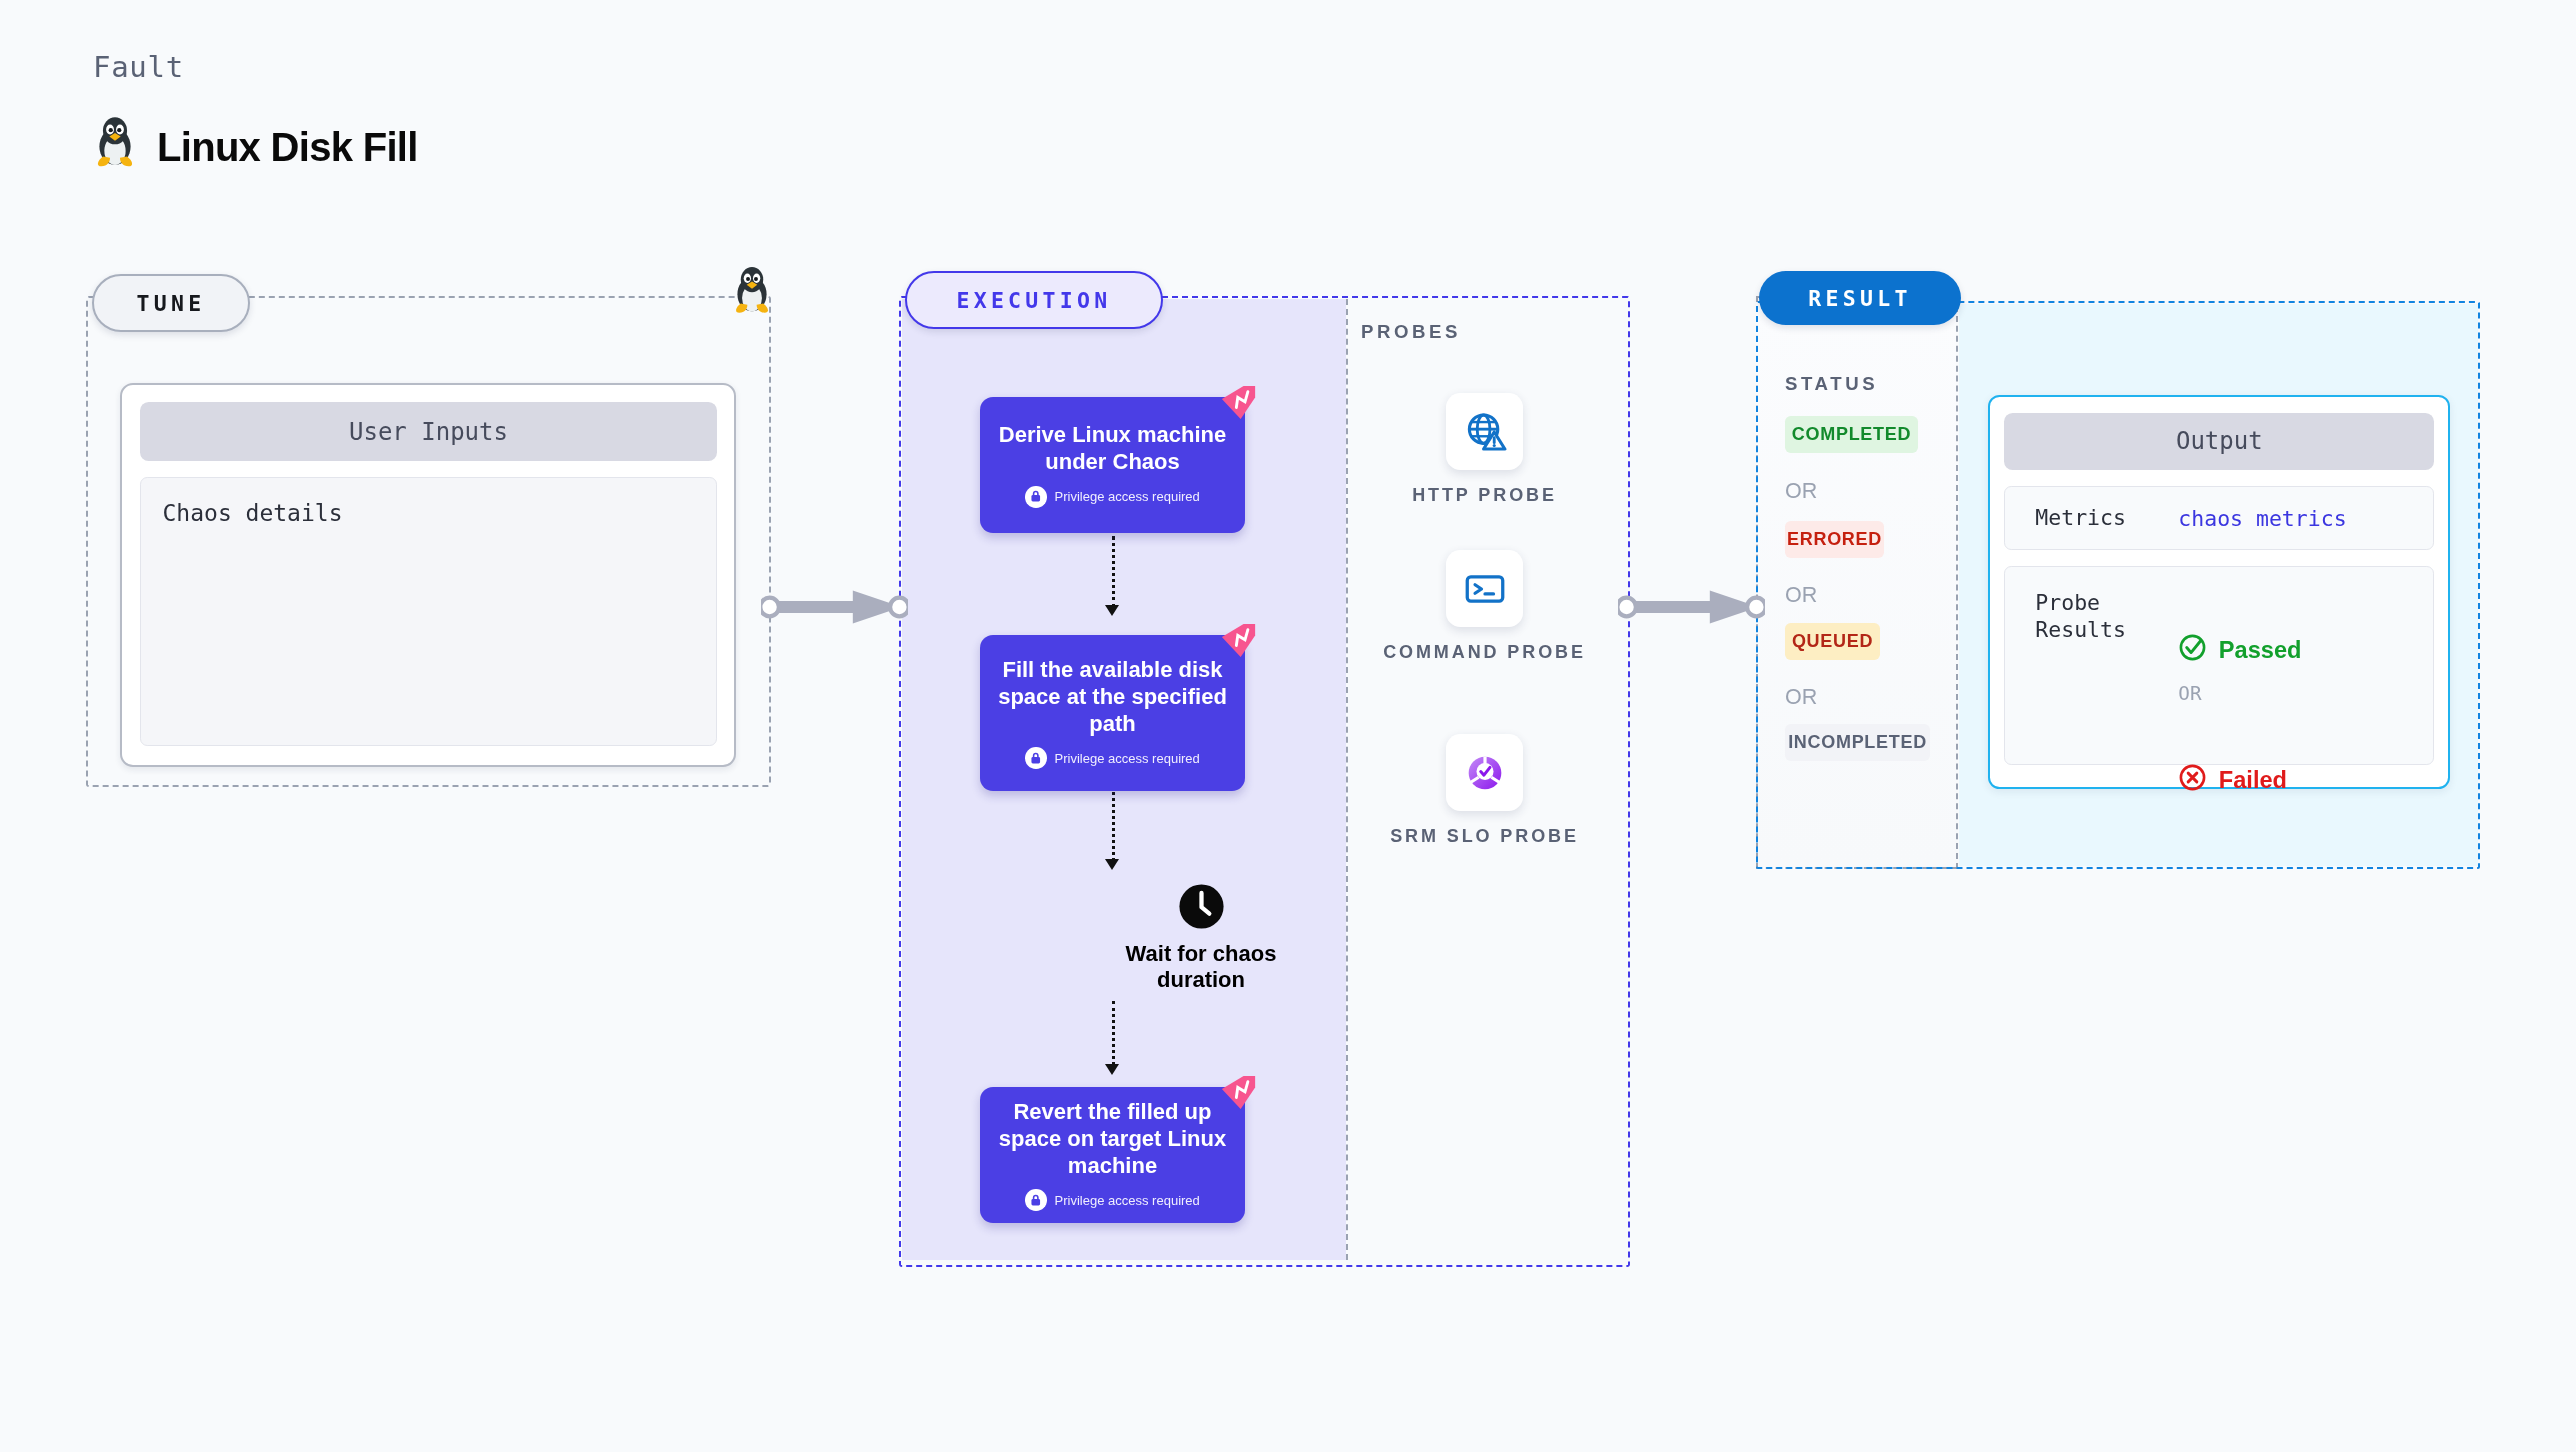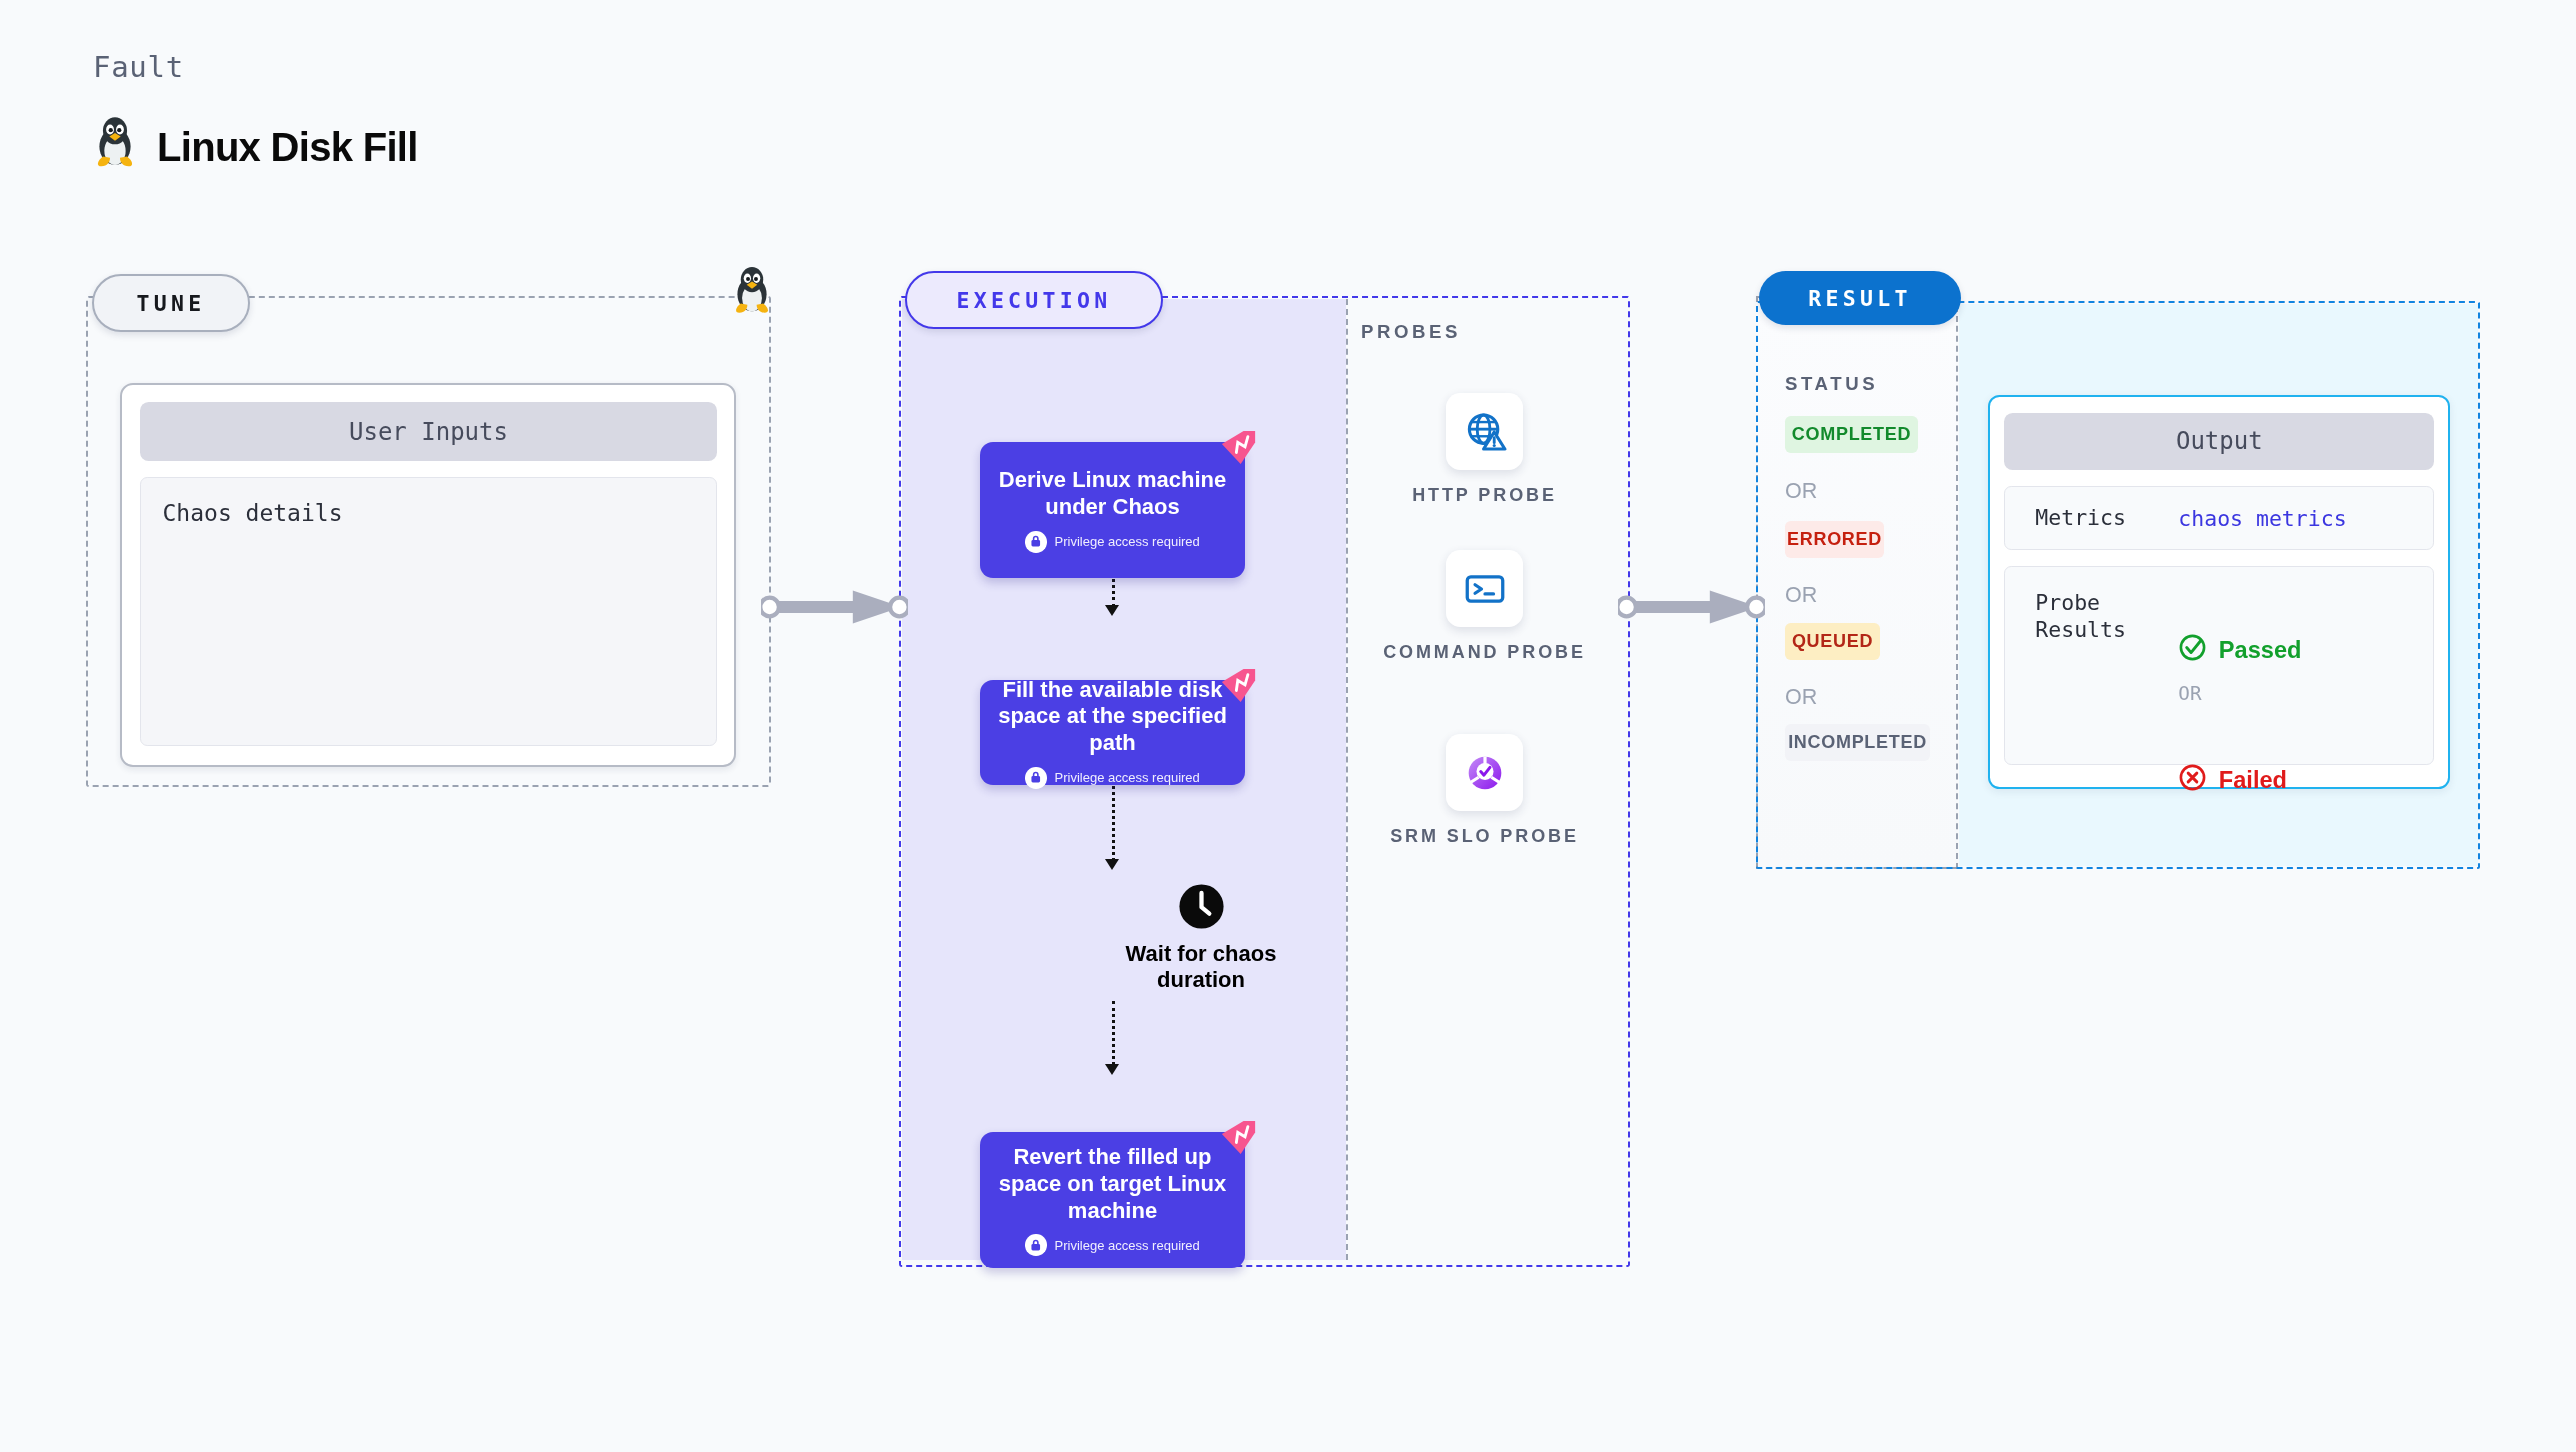--- a/index.html
+++ b/index.html
@@ -88,21 +88,21 @@
   #probes-label{
     left:1361px;top:321px;
     font-size:18.6px;font-weight:bold;color:#5a6275;letter-spacing:3.6px;
   }
 
   
   .step-card{
     background:#4b3fe4;border-radius:13px;color:#fff;
     box-shadow:0 4.3px 10px rgba(40,30,140,.22);
     display:flex;flex-direction:column;align-items:center;justify-content:center;
-    text-align:center;box-sizing:border-box;padding:10px 15.8px;z-index:4;margin-top:45px;
+    text-align:center;box-sizing:border-box;padding:10px 15.8px;z-index:4;
   }
   .step-title{font-size:22px;font-weight:bold;line-height:1.22;}
   .step-priv{
     display:flex;align-items:center;gap:7.9px;margin-top:10px;
     font-size:13px;color:#f0eefe;
   }
   .lock-badge{
     width:21.5px;height:21.5px;border-radius:50%;background:#fff;
     display:flex;align-items:center;justify-content:center;
   }
@@ -262,21 +262,21 @@
         <rect x="2" y="7" width="12" height="9" rx="2" fill="#4b3fe4"></rect>
         <path d="M5 7 V5 a3 3 0 0 1 6 0 V7" stroke="#4b3fe4" stroke-width="2.2" fill="none"></path>
       </svg>
     </span>
     <span>Privilege access required</span>
   </div>
 </div>
 <div class="vdots" style="left:1112px;top:536px;height:72px;"></div>
 <div class="arrowhead" style="left:1105px;top:605px;"></div>
 
-<div class="abs step-card" style="left:980px;top:635px;width:265px;height:105px;">
+<div class="abs step-card" style="left:980px;top:635px;width:265px;height:156px;">
   <div class="ribbon">
     <svg width="39" height="39" viewBox="0 0 54 54">
       <path d="M4 22 L34 4 L50 4 L50 20 L30 50 Z" fill="#f7558f"></path>
       <path d="M24 34 L26 20 L36 26 L40 12" stroke="#fff" stroke-width="4" fill="none" stroke-linecap="round"></path>
     </svg>
   </div>
   <div class="step-title">Fill the available disk space at the specified path</div>
   <div class="step-priv">
     <span class="lock-badge">
       <svg width="11.5" height="13" viewBox="0 0 16 18">

